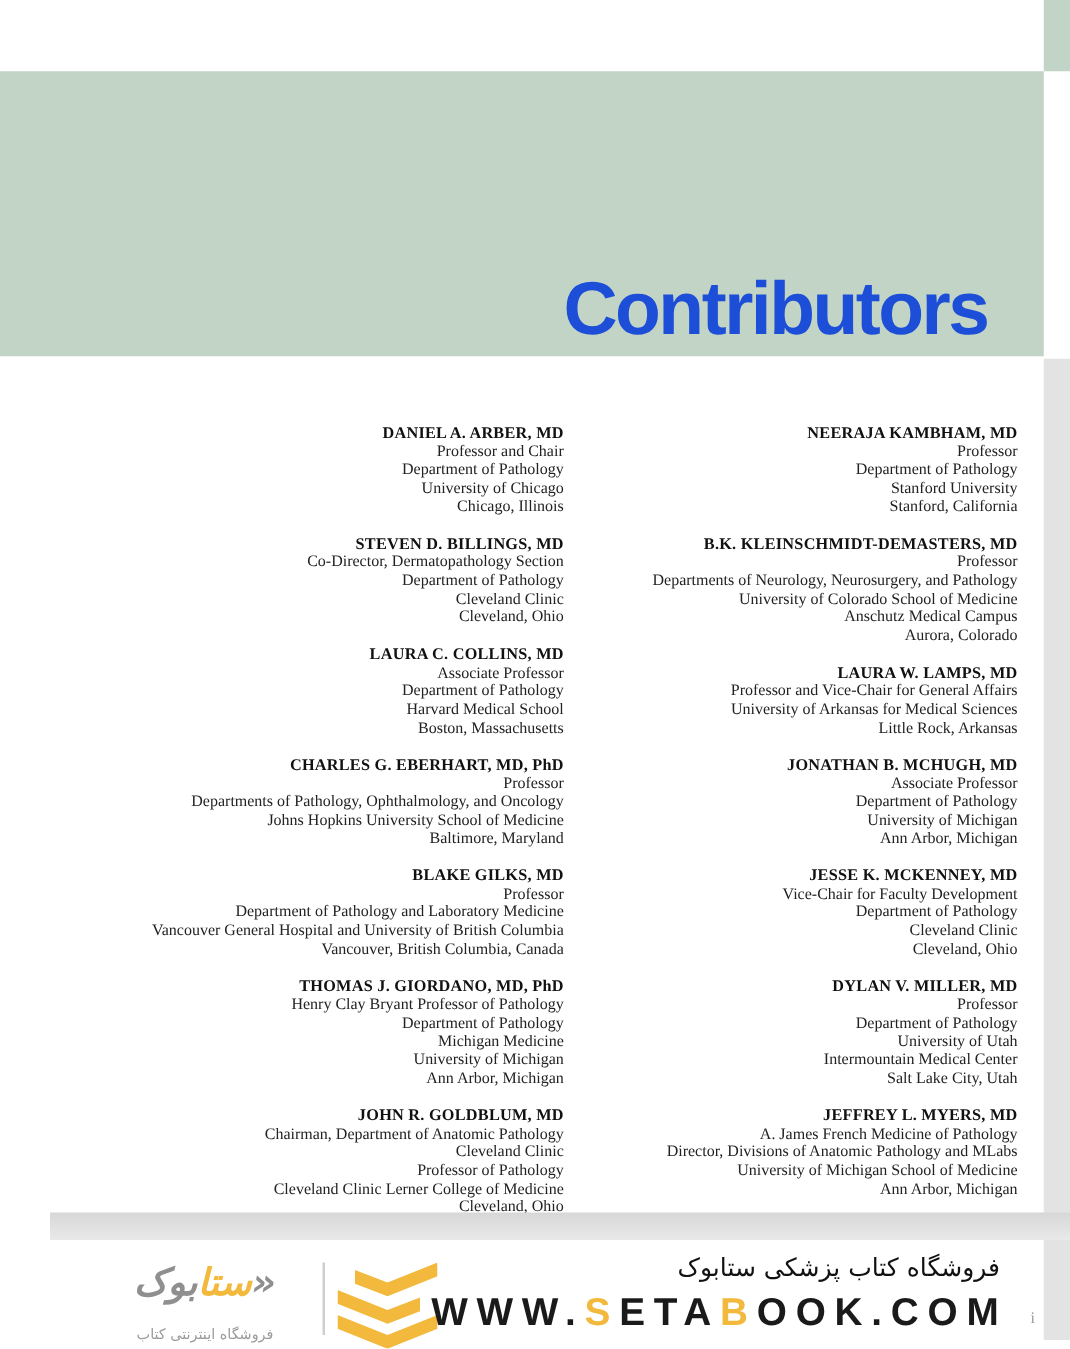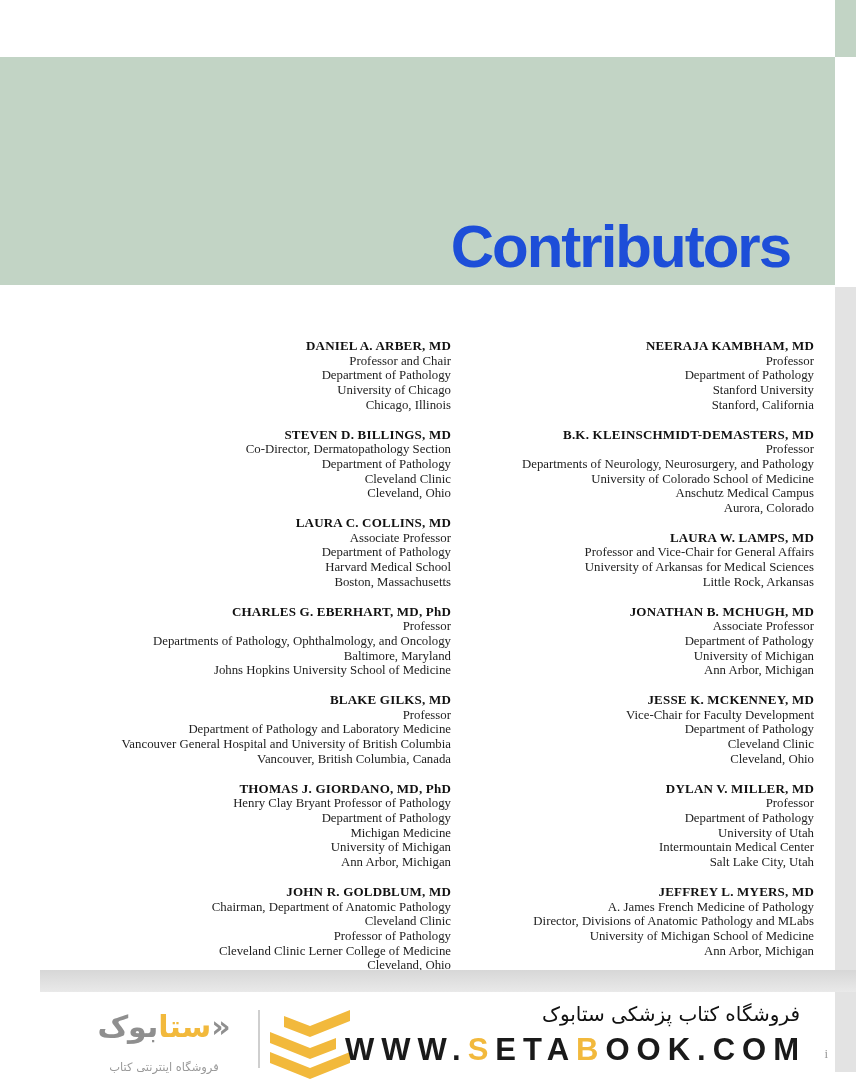--- a/index.html
+++ b/index.html
@@ -22,21 +22,21 @@
   .entry{margin:0 0 15px 0;}
   .entry-name{font-weight:bold;font-size:13px;line-height:14.7px;letter-spacing:0.2px;color:#111;}
   .entry-line{font-size:12.8px;line-height:14.7px;color:#222;}
 
   
   .footer-bar{position:absolute;left:40px;top:970px;width:816px;height:22px;
               background:linear-gradient(to bottom,#d7d7d7,#e9e9e9);}
   .logo{position:absolute;left:80px;top:1008px;display:flex;align-items:flex-start;}
   .wordmark-block{width:168px;text-align:center;}
   .wordmark{direction:rtl;font-family:"DejaVu Sans", sans-serif;font-weight:bold;
-            font-size:30px;line-height:38px;}
+            font-size:30px;line-height:38px;font-style:italic;}
   .wm-accent{color:#f2b93c;}
   .wm-gray{color:#8f8f8f;}
   .guillemet{font-family:"DejaVu Sans", sans-serif;font-weight:bold;font-size:30px;
              line-height:38px;color:#8f8f8f;}
   .tagline{font-family:"DejaVu Sans", sans-serif;font-size:11.5px;color:#9a9a9a;margin-top:14px;}
   .logo-divider{width:2px;height:58px;background:#cfcfcf;margin:2px 10px 0 10px;}
   .emblem{margin-top:2px;}
 
   .store-fa{position:absolute;right:56px;top:1002px;font-family:"DejaVu Sans", sans-serif;
             font-size:20px;color:#111;direction:rtl;}
@@ -79,22 +79,22 @@
           <div class="entry-name">LAURA C. COLLINS, MD</div>
           <div class="entry-line">Associate Professor</div>
           <div class="entry-line">Department of Pathology</div>
           <div class="entry-line">Harvard Medical School</div>
           <div class="entry-line">Boston, Massachusetts</div>
         </div>
         <div class="entry">
           <div class="entry-name">CHARLES G. EBERHART, MD, PhD</div>
           <div class="entry-line">Professor</div>
           <div class="entry-line">Departments of Pathology, Ophthalmology, and Oncology</div>
+          <div class="entry-line">Johns Hopkins University School of Medicine</div>
           <div class="entry-line">Baltimore, Maryland</div>
-          <div class="entry-line">Johns Hopkins University School of Medicine</div>
         </div>
         <div class="entry">
           <div class="entry-name">BLAKE GILKS, MD</div>
           <div class="entry-line">Professor</div>
           <div class="entry-line">Department of Pathology and Laboratory Medicine</div>
           <div class="entry-line">Vancouver General Hospital and University of British Columbia</div>
           <div class="entry-line">Vancouver, British Columbia, Canada</div>
         </div>
         <div class="entry">
           <div class="entry-name">THOMAS J. GIORDANO, MD, PhD</div>

